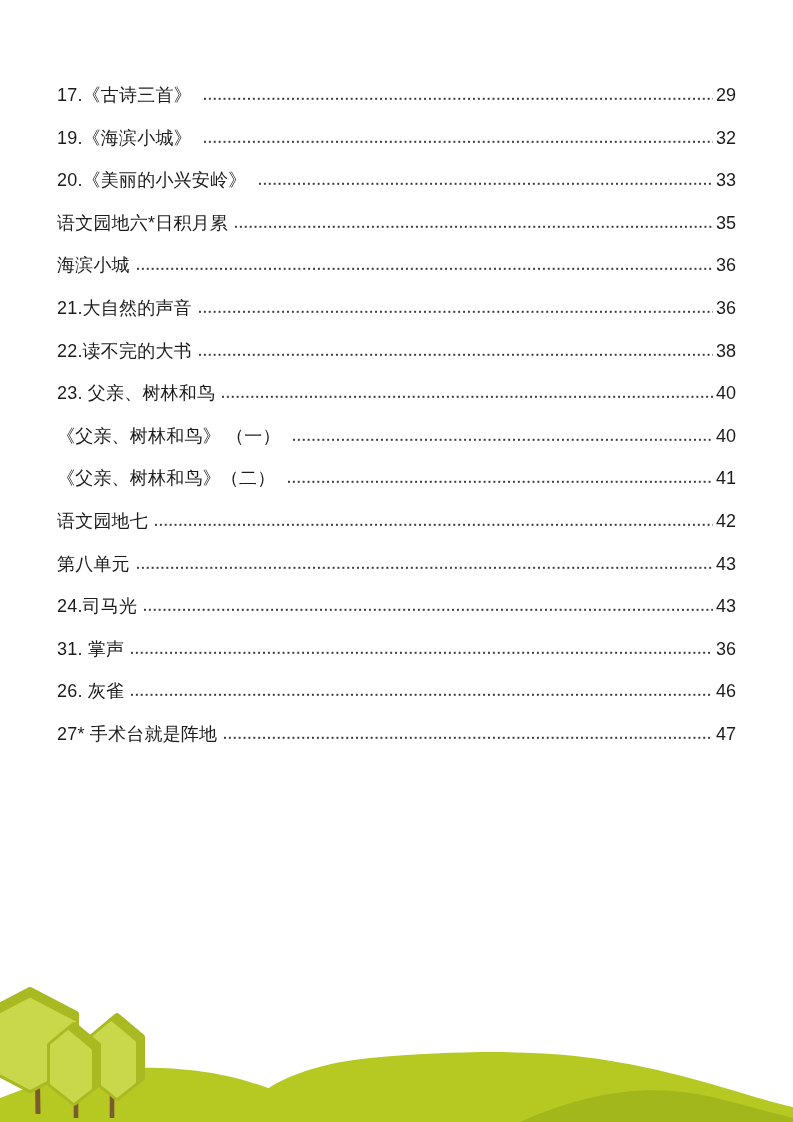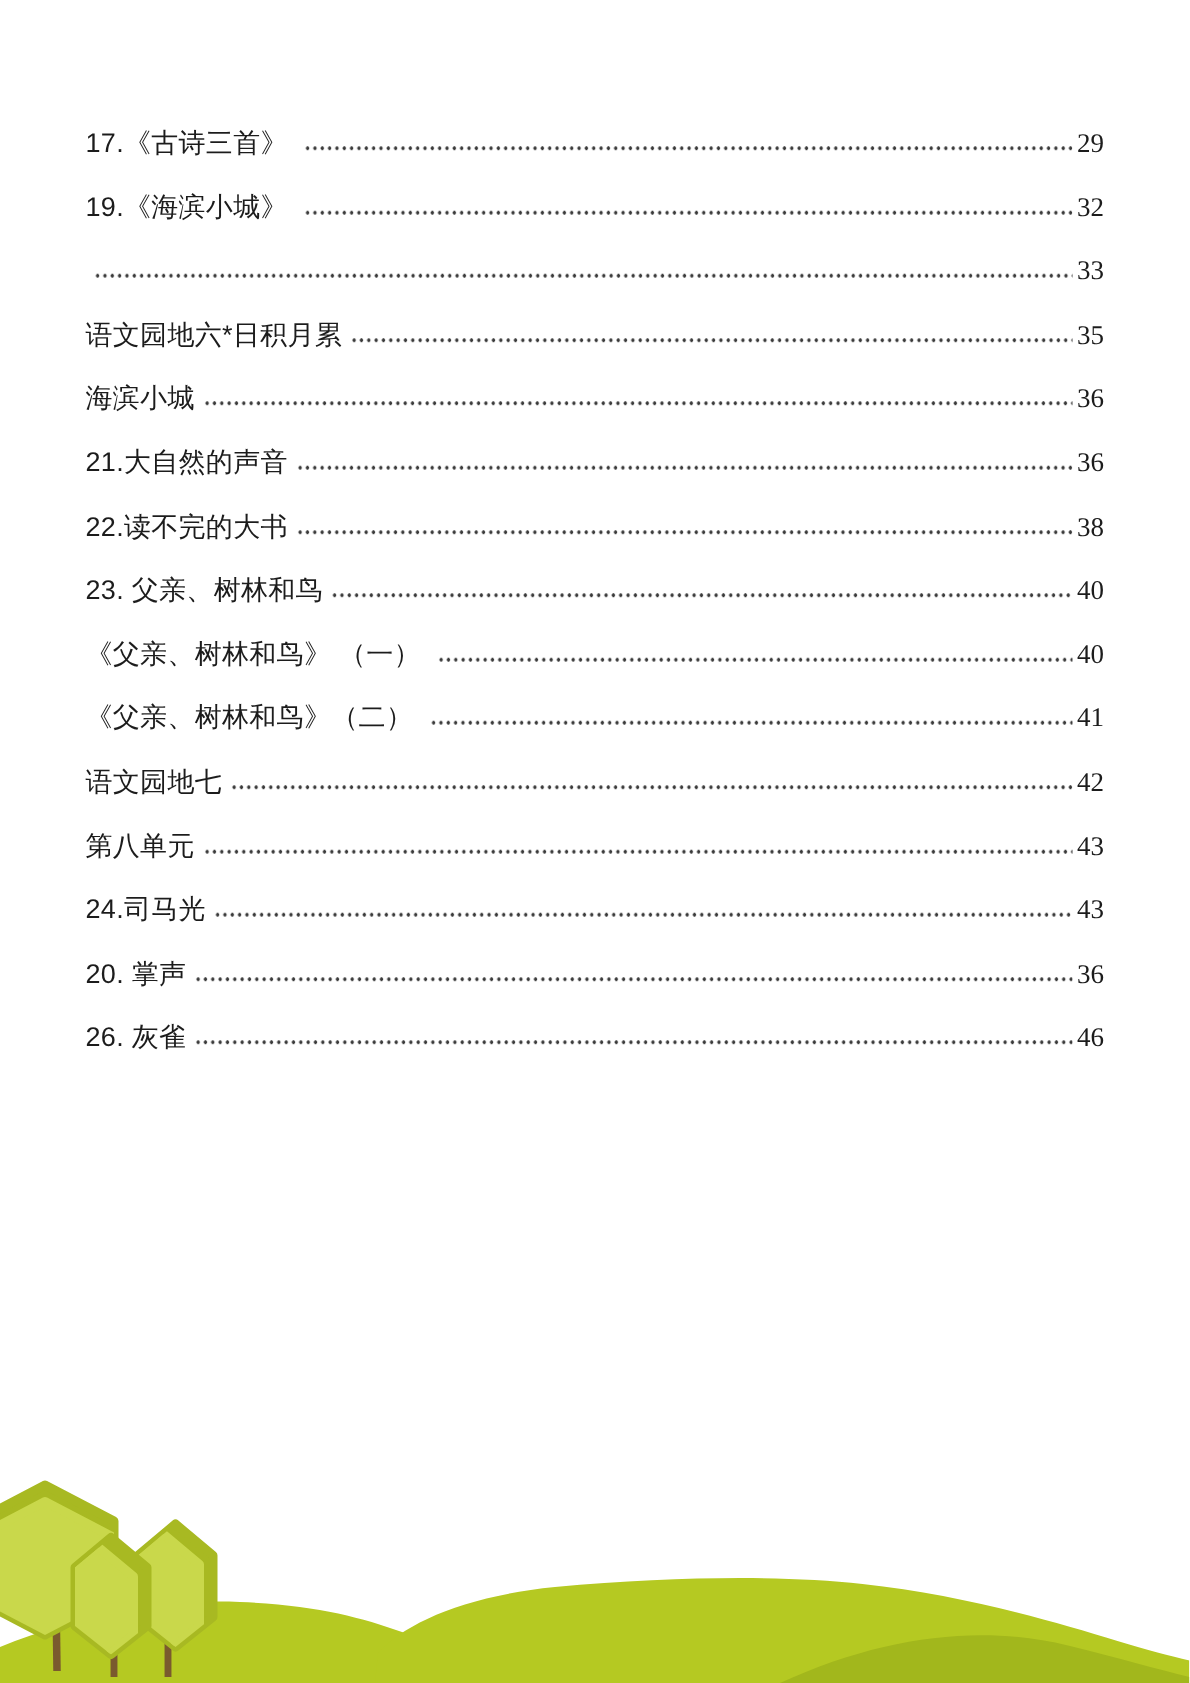--- a/index.html
+++ b/index.html
@@ -39,52 +39,53 @@
   .row .t { flex:0 0 auto; letter-spacing:0.2px; }
   .row .leader {
     flex:1 1 auto;
     height:4px;
     margin:0 3px 0 6px;
     background-image: radial-gradient(circle at 2.1px 2.1px, var(--dot-color) 1.05px, transparent 1.35px);
     background-size:4.9px 4.2px;
     background-repeat:repeat-x;
     background-position:left bottom;
   }
-  .row .p { flex:0 0 auto;font-family:Liberation Serif, serif; }
+  .row .p { flex:0 0 auto; }
   .deco {
     position:absolute;
     left:0; bottom:0;
     width:793px; height:150px;
     display:block;
   }
   .hill-bright { fill: var(--hill-bright); }
   .hill-shade  { fill: var(--hill-shade); }
   .cano-dark   { fill: var(--tree-dark);  stroke: var(--tree-dark);  stroke-width:6; stroke-linejoin:round; }
   .cano-light  { fill: var(--tree-light); stroke: var(--tree-light); stroke-width:6; stroke-linejoin:round; }
   .trunk       { stroke: var(--trunk); fill:none; stroke-linecap:butt; }
 </style>
 </head>
 <body>
 
 <div class="toc">
   <div class="row"><span class="t">17.《古诗三首》 </span><span class="leader"></span><span class="p">29</span></div>
   <div class="row"><span class="t">19.《海滨小城》 </span><span class="leader"></span><span class="p">32</span></div>
-  <div class="row"><span class="leader"></span><span class="p">33</span></div>
+  <div class="row"><span class="t">20.《美丽的小兴安岭》 </span><span class="leader"></span><span class="p">33</span></div>
   <div class="row"><span class="t">语文园地六*日积月累</span><span class="leader"></span><span class="p">35</span></div>
   <div class="row"><span class="t">海滨小城</span><span class="leader"></span><span class="p">36</span></div>
   <div class="row"><span class="t">21.大自然的声音</span><span class="leader"></span><span class="p">36</span></div>
   <div class="row"><span class="t">22.读不完的大书</span><span class="leader"></span><span class="p">38</span></div>
   <div class="row"><span class="t">23. 父亲、树林和鸟</span><span class="leader"></span><span class="p">40</span></div>
   <div class="row"><span class="t">《父亲、树林和鸟》 （一） </span><span class="leader"></span><span class="p">40</span></div>
   <div class="row"><span class="t">《父亲、树林和鸟》（二） </span><span class="leader"></span><span class="p">41</span></div>
   <div class="row"><span class="t">语文园地七</span><span class="leader"></span><span class="p">42</span></div>
   <div class="row"><span class="t">第八单元</span><span class="leader"></span><span class="p">43</span></div>
   <div class="row"><span class="t">24.司马光</span><span class="leader"></span><span class="p">43</span></div>
-  <div class="row"><span class="t">20. 掌声</span><span class="leader"></span><span class="p">36</span></div>
+  <div class="row"><span class="t">31. 掌声</span><span class="leader"></span><span class="p">36</span></div>
   <div class="row"><span class="t">26. 灰雀</span><span class="leader"></span><span class="p">46</span></div>
+  <div class="row"><span class="t">27* 手术台就是阵地</span><span class="leader"></span><span class="p">47</span></div>
 </div>
 
 <svg class="deco" viewBox="0 972 793 150" aria-hidden="true">
 
   <path class="hill-bright" d="M 0 1098 C 60 1074 110 1066 160 1068 C 210 1070 240 1078 268 1088 C 285 1094 300 1100 315 1107 L 315 1122 L 0 1122 Z"></path>
 
   <path class="hill-bright" d="M 250 1122 L 252 1102 C 270 1082 310 1064 370 1058 C 450 1051 520 1050 575 1056 C 640 1063 700 1080 745 1094 C 765 1100 780 1104 793 1107 L 793 1122 Z"></path>
 
   <path class="hill-shade" d="M 520 1122 C 590 1090 655 1083 712 1097 C 745 1105 772 1113 793 1118 L 793 1122 Z"></path>
 

